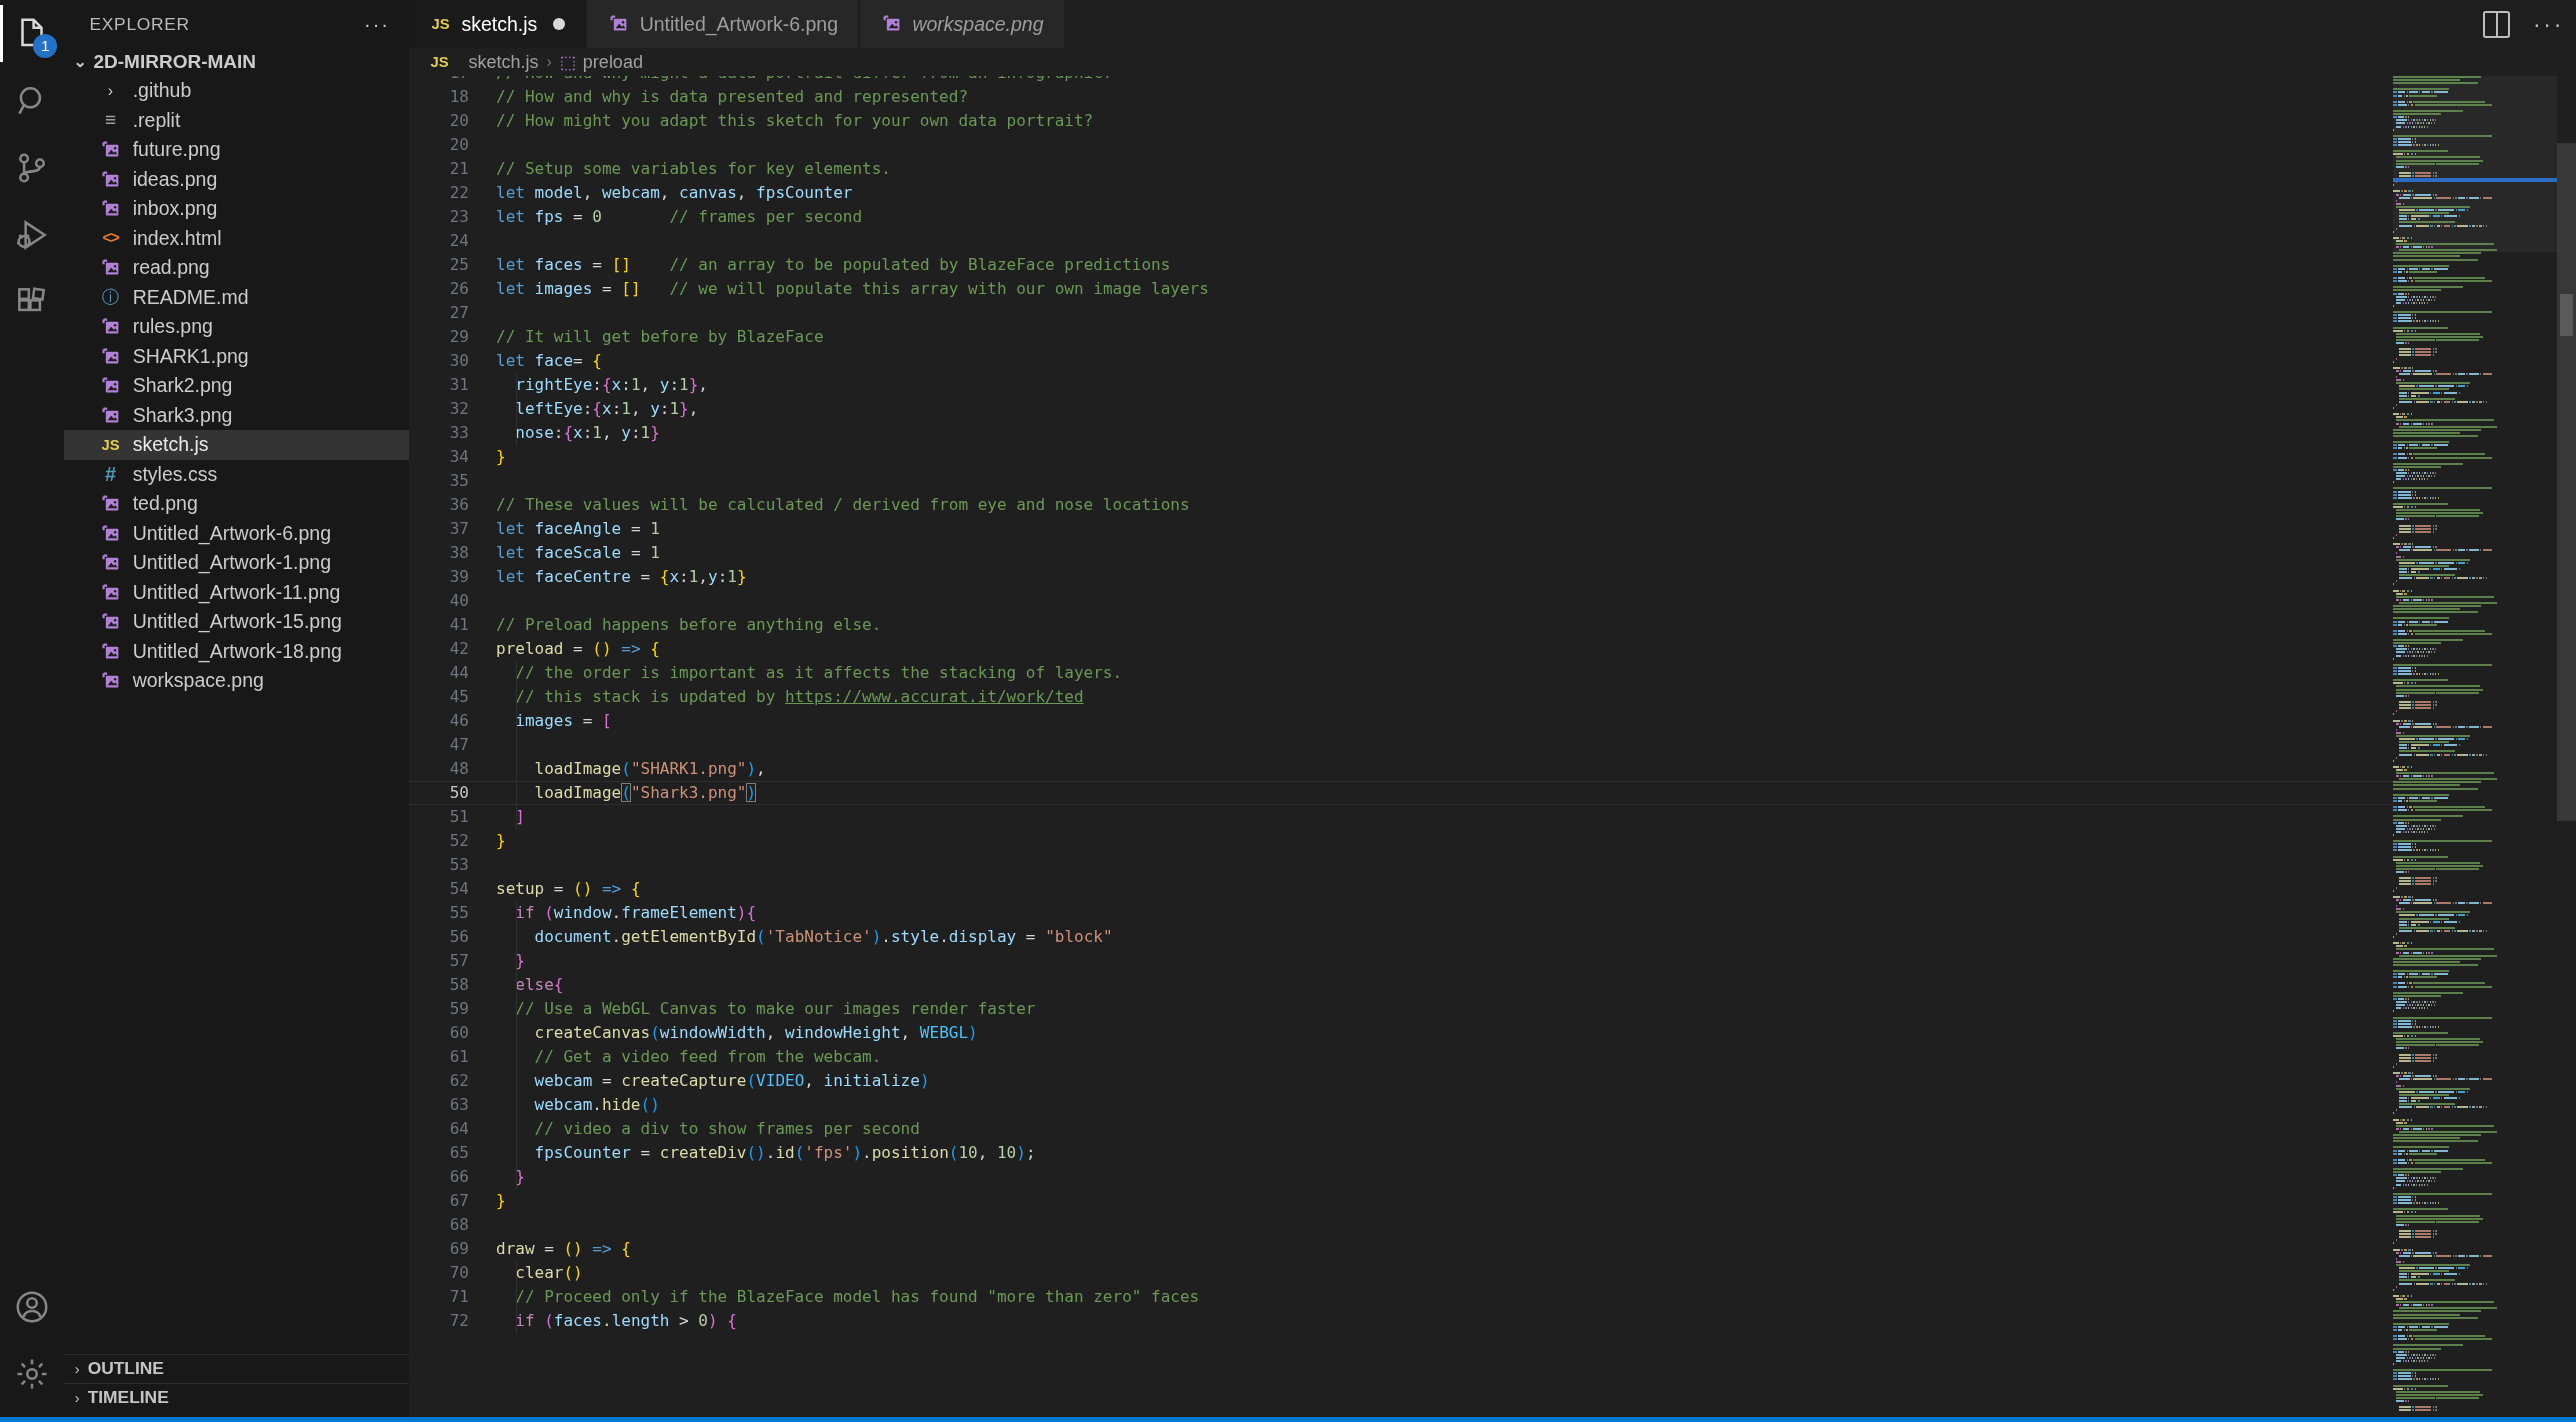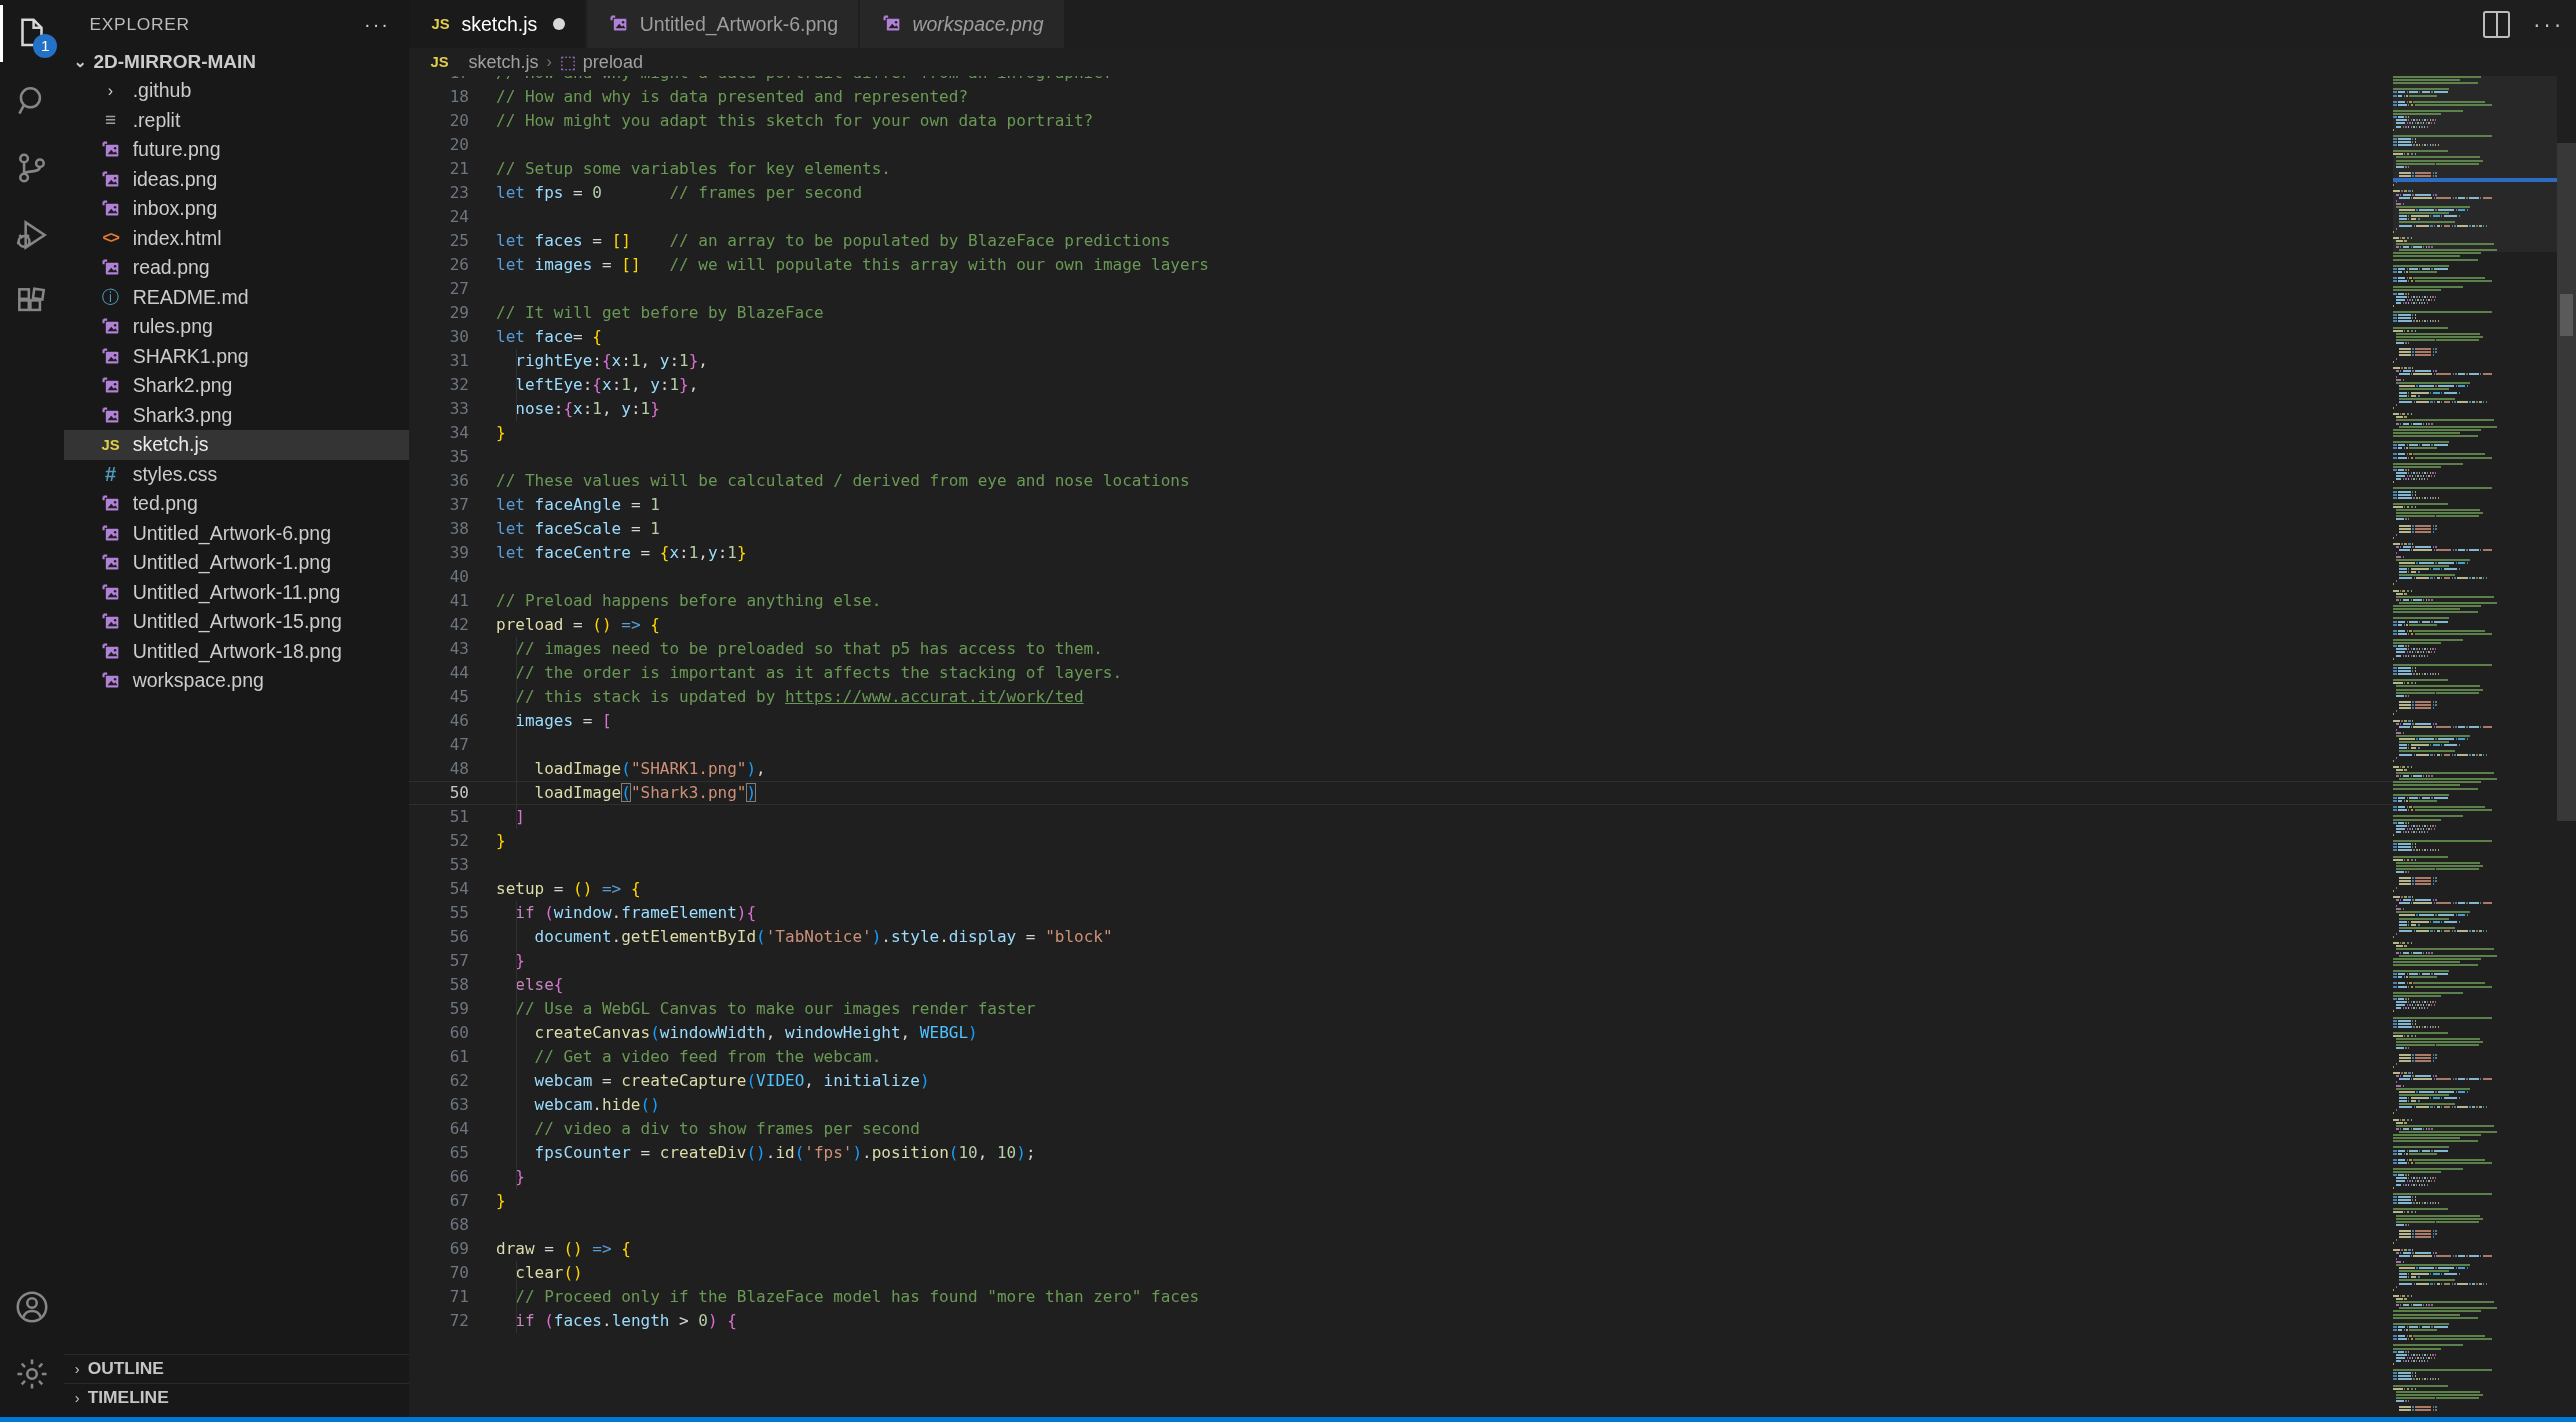--- a/index.html
+++ b/index.html
@@ -394,40 +394,40 @@
         <span>preload</span>
       </span>
     </div>
     <div class="editor">
       <div class="code" id="code">
           <div class="line"><span class="ln">17</span><span class="txt"><span class="tk-cm">// How and why might a data portrait differ from an infographic?</span></span></div>
           <div class="line"><span class="ln">18</span><span class="txt"><span class="tk-cm">// How and why is data presented and represented?</span></span></div>
           <div class="line"><span class="ln">20</span><span class="txt"><span class="tk-cm">// How might you adapt this sketch for your own data portrait?</span></span></div>
           <div class="line"><span class="ln">20</span><span class="txt"></span></div>
           <div class="line"><span class="ln">21</span><span class="txt"><span class="tk-cm">// Setup some variables for key elements.</span></span></div>
+          <div class="line"><span class="ln">22</span><span class="txt"><span class="tk-kw">let</span><span class="tk-pl"> </span><span class="tk-vr">model</span><span class="tk-pl">, </span><span class="tk-vr">webcam</span><span class="tk-pl">, </span><span class="tk-vr">canvas</span><span class="tk-pl">, </span><span class="tk-vr">fpsCounter</span></span></div>
           <div class="line"><span class="ln">23</span><span class="txt"><span class="tk-kw">let</span><span class="tk-pl"> </span><span class="tk-vr">fps</span><span class="tk-pl"> = </span><span class="tk-nm">0</span><span class="tk-pl">       </span><span class="tk-cm">// frames per second</span></span></div>
           <div class="line"><span class="ln">24</span><span class="txt"></span></div>
           <div class="line"><span class="ln">25</span><span class="txt"><span class="tk-kw">let</span><span class="tk-pl"> </span><span class="tk-vr">faces</span><span class="tk-pl"> = </span><span class="tk-b1">[]</span><span class="tk-pl">    </span><span class="tk-cm">// an array to be populated by BlazeFace predictions</span></span></div>
           <div class="line"><span class="ln">26</span><span class="txt"><span class="tk-kw">let</span><span class="tk-pl"> </span><span class="tk-vr">images</span><span class="tk-pl"> = </span><span class="tk-b1">[]</span><span class="tk-pl">   </span><span class="tk-cm">// we will populate this array with our own image layers</span></span></div>
           <div class="line"><span class="ln">27</span><span class="txt"></span></div>
           <div class="line"><span class="ln">29</span><span class="txt"><span class="tk-cm">// It will get before by BlazeFace</span></span></div>
           <div class="line"><span class="ln">30</span><span class="txt"><span class="tk-kw">let</span><span class="tk-pl"> </span><span class="tk-vr">face</span><span class="tk-pl">= </span><span class="tk-b1">{</span></span></div>
           <div class="line"><span class="ln">31</span><span class="txt"><span class="guide"></span><span class="tk-pl">  </span><span class="tk-vr">rightEye</span><span class="tk-pl">:</span><span class="tk-b2">{</span><span class="tk-vr">x</span><span class="tk-pl">:</span><span class="tk-nm">1</span><span class="tk-pl">, </span><span class="tk-vr">y</span><span class="tk-pl">:</span><span class="tk-nm">1</span><span class="tk-b2">}</span><span class="tk-pl">,</span></span></div>
           <div class="line"><span class="ln">32</span><span class="txt"><span class="guide"></span><span class="tk-pl">  </span><span class="tk-vr">leftEye</span><span class="tk-pl">:</span><span class="tk-b2">{</span><span class="tk-vr">x</span><span class="tk-pl">:</span><span class="tk-nm">1</span><span class="tk-pl">, </span><span class="tk-vr">y</span><span class="tk-pl">:</span><span class="tk-nm">1</span><span class="tk-b2">}</span><span class="tk-pl">,</span></span></div>
           <div class="line"><span class="ln">33</span><span class="txt"><span class="guide"></span><span class="tk-pl">  </span><span class="tk-vr">nose</span><span class="tk-pl">:</span><span class="tk-b2">{</span><span class="tk-vr">x</span><span class="tk-pl">:</span><span class="tk-nm">1</span><span class="tk-pl">, </span><span class="tk-vr">y</span><span class="tk-pl">:</span><span class="tk-nm">1</span><span class="tk-b2">}</span></span></div>
           <div class="line"><span class="ln">34</span><span class="txt"><span class="tk-b1">}</span></span></div>
           <div class="line"><span class="ln">35</span><span class="txt"></span></div>
           <div class="line"><span class="ln">36</span><span class="txt"><span class="tk-cm">// These values will be calculated / derived from eye and nose locations</span></span></div>
           <div class="line"><span class="ln">37</span><span class="txt"><span class="tk-kw">let</span><span class="tk-pl"> </span><span class="tk-vr">faceAngle</span><span class="tk-pl"> = </span><span class="tk-nm">1</span></span></div>
           <div class="line"><span class="ln">38</span><span class="txt"><span class="tk-kw">let</span><span class="tk-pl"> </span><span class="tk-vr">faceScale</span><span class="tk-pl"> = </span><span class="tk-nm">1</span></span></div>
           <div class="line"><span class="ln">39</span><span class="txt"><span class="tk-kw">let</span><span class="tk-pl"> </span><span class="tk-vr">faceCentre</span><span class="tk-pl"> = </span><span class="tk-b1">{</span><span class="tk-vr">x</span><span class="tk-pl">:</span><span class="tk-nm">1</span><span class="tk-pl">,</span><span class="tk-vr">y</span><span class="tk-pl">:</span><span class="tk-nm">1</span><span class="tk-b1">}</span></span></div>
           <div class="line"><span class="ln">40</span><span class="txt"></span></div>
           <div class="line"><span class="ln">41</span><span class="txt"><span class="tk-cm">// Preload happens before anything else.</span></span></div>
           <div class="line"><span class="ln">42</span><span class="txt"><span class="tk-fn">preload</span><span class="tk-pl"> = </span><span class="tk-b1">()</span><span class="tk-pl"> </span><span class="tk-kw">=&gt;</span><span class="tk-pl"> </span><span class="tk-b1">{</span></span></div>
-          <div class="line"><span class="ln">43</span><span class="txt"><span class="guide"></span><span class="tk-pl">  </span><span class="tk-cm">// images need to be preloaded so that p5 has access to them.</span></span></div>
           <div class="line"><span class="ln">44</span><span class="txt"><span class="guide"></span><span class="tk-pl">  </span><span class="tk-cm">// the order is important as it affects the stacking of layers.</span></span></div>
           <div class="line"><span class="ln">45</span><span class="txt"><span class="guide"></span><span class="tk-pl">  </span><span class="tk-cm">// this stack is updated by </span><span class="tk-cm tk-u">https://www.accurat.it/work/ted</span></span></div>
           <div class="line"><span class="ln">46</span><span class="txt"><span class="guide"></span><span class="tk-pl">  </span><span class="tk-vr">images</span><span class="tk-pl"> = </span><span class="tk-b2">[</span></span></div>
           <div class="line"><span class="ln">47</span><span class="txt"><span class="guide"></span></span></div>
           <div class="line"><span class="ln">48</span><span class="txt"><span class="guide"></span><span class="tk-pl">    </span><span class="tk-fn">loadImage</span><span class="tk-b3">(</span><span class="tk-st">"SHARK1.png"</span><span class="tk-b3">)</span><span class="tk-pl">,</span></span></div>
           <div class="line current"><span class="ln">50</span><span class="txt"><span class="guide"></span><span class="tk-pl">    </span><span class="tk-fn">loadImage</span><span class="tk-b3 tk-m">(</span><span class="tk-st">"Shark3.png"</span><span class="tk-b3 tk-m">)</span></span></div>
           <div class="line"><span class="ln">51</span><span class="txt"><span class="guide"></span><span class="tk-pl">  </span><span class="tk-b2">]</span></span></div>
           <div class="line"><span class="ln">52</span><span class="txt"><span class="tk-b1">}</span></span></div>
           <div class="line"><span class="ln">53</span><span class="txt"></span></div>
           <div class="line"><span class="ln">54</span><span class="txt"><span class="tk-fn">setup</span><span class="tk-pl"> = </span><span class="tk-b1">()</span><span class="tk-pl"> </span><span class="tk-kw">=&gt;</span><span class="tk-pl"> </span><span class="tk-b1">{</span></span></div>

